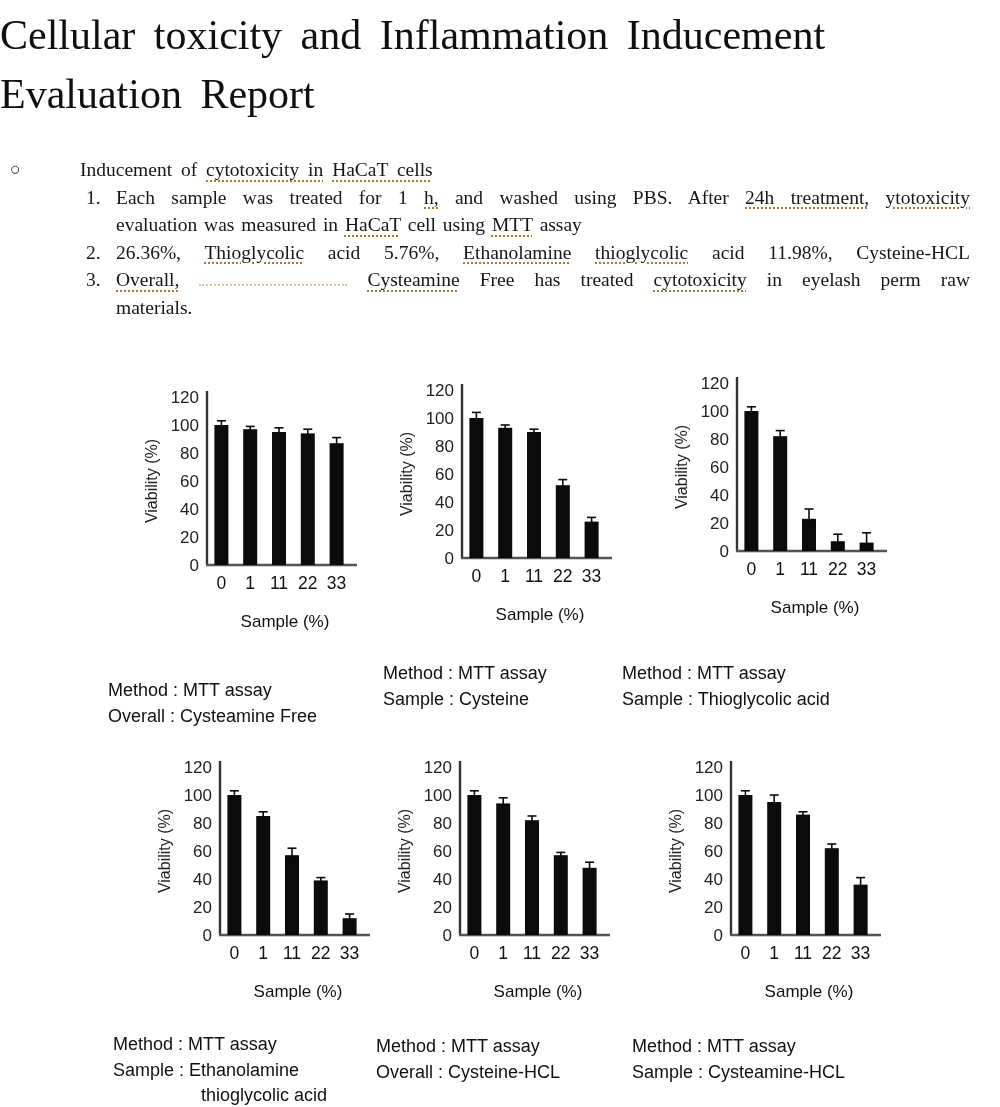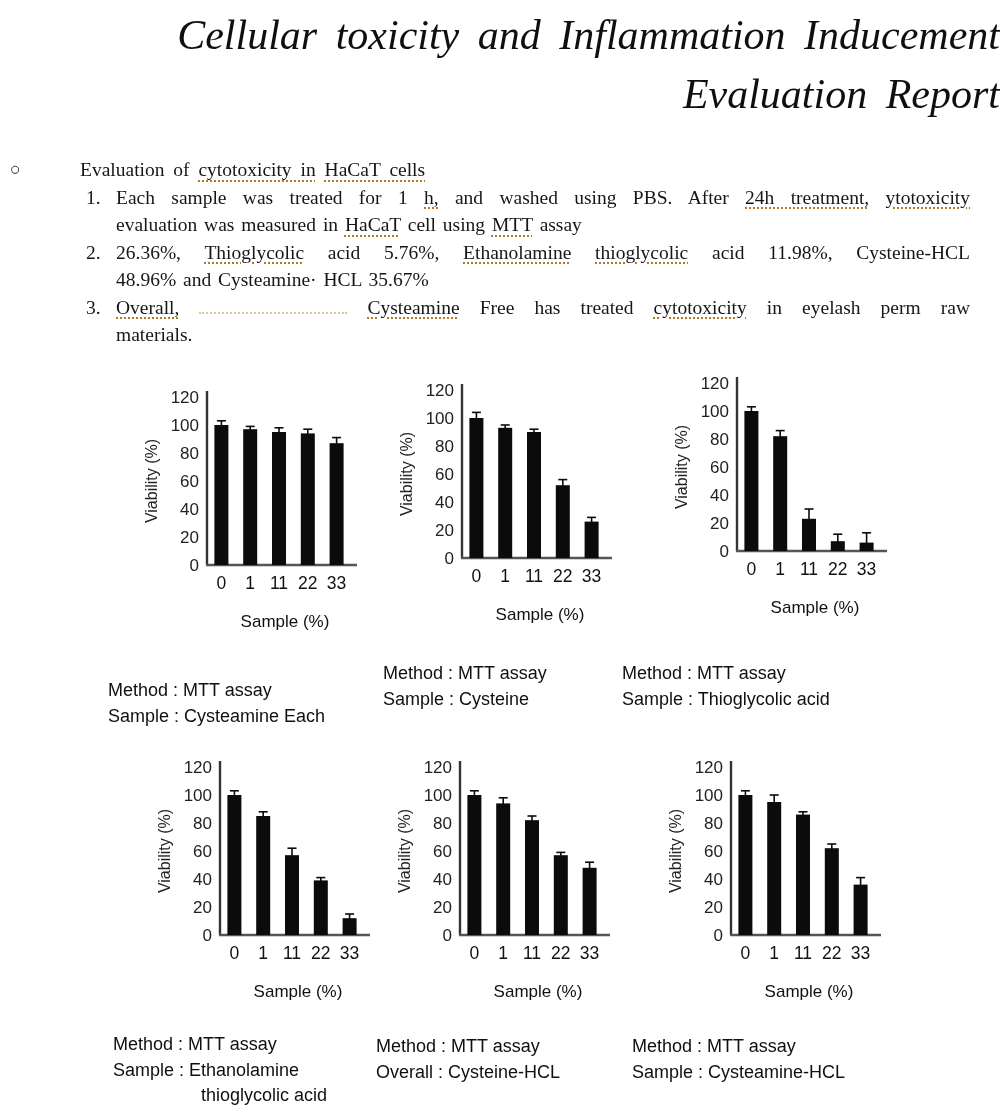--- a/index.html
+++ b/index.html
@@ -1,21 +1,21 @@
 <!DOCTYPE html>
 <html><head>
 <meta charset="utf-8">
 <style>
   html,body{margin:0;padding:0;background:#ffffff;}
   body{width:1000px;height:1107px;position:relative;font-family:"Liberation Serif",serif;color:#1a1a1a;}
   .page{position:absolute;left:0;top:0;width:1000px;height:1107px;background:#fff;overflow:hidden;}
 
-  .title{position:absolute;top:6px;left:0;width:100%;margin:0;text-align:right;
+  .title{position:absolute;top:6px;left:0;width:100%;margin:0;text-align:left;
          font-family:"Liberation Serif",serif;font-weight:400;font-size:42px;line-height:59px;
-         letter-spacing:0;word-spacing:8px;color:#0f0f0f;font-style:italic;}
+         letter-spacing:0;word-spacing:8px;color:#0f0f0f;}
 
   .textblock{position:absolute;left:8px;top:156px;width:962px;font-size:19.5px;line-height:27.5px;color:#161616;}
   .hrow{display:flex;align-items:flex-start;}
   .bullet{flex:none;width:70px;font-size:18px;line-height:27px;padding-left:2px;color:#222;}
   .heading{flex:1;word-spacing:4px;}
   .item{display:flex;margin-left:78px;}
   .num{flex:none;width:30px;}
   .ilines{flex:1;min-width:0;}
   .ln{word-spacing:2px;height:27.5px;overflow:hidden;}
   .ln.j{text-align:justify;text-align-last:justify;text-justify:inter-word;}
@@ -36,35 +36,34 @@
 </head>
 <body>
 
 <div class="page">
 
   <h1 class="title"><span>Cellular toxicity and Inflammation Inducement</span><br><span>Evaluation Report</span></h1>
 
   <div class="textblock">
     <div class="hrow">
       <span class="bullet">○</span>
-      <div class="heading" id="heading"><span>Evaluation of</span> <span class="u">cytotoxicity in</span> <span class="u">HaCaT cells</span> </div>
+      <div class="heading" id="heading"><span>Inducement of</span> <span class="u">cytotoxicity in</span> <span class="u">HaCaT cells</span> </div>
     </div>
     <div id="items">
         <div class="item">
           <span class="num">1.</span>
           <div class="ilines">
             <div class="ln j"><span>Each sample was treated for 1</span> <span class="u">h,</span> <span>and washed using PBS. After</span> <span class="u">24h treatment,</span> <span class="u">ytotoxicity</span> </div>
             <div class="ln"><span>evaluation was measured in</span> <span class="u">HaCaT</span> <span>cell using</span> <span class="u">MTT</span> <span>assay</span> </div>
           </div>
         </div>
         <div class="item">
           <span class="num">2.</span>
           <div class="ilines">
             <div class="ln j"><span>26.36%,</span> <span class="u">Thioglycolic</span> <span>acid 5.76%,</span> <span class="u">Ethanolamine</span> <span class="u">thioglycolic</span> <span>acid 11.98%, Cysteine-HCL</span> </div>
-            <div class="ln"><span>48.96% and Cysteamine· HCL 35.67%</span> </div>
           </div>
         </div>
         <div class="item">
           <span class="num">3.</span>
           <div class="ilines">
             <div class="ln j"><span class="u">Overall,</span> <span class="gap"></span> <span class="u">Cysteamine</span> <span>Free has treated</span> <span class="u">cytotoxicity</span> <span>in eyelash perm raw</span> </div>
             <div class="ln"><span>materials.</span> </div>
           </div>
         </div>
       </div>
@@ -264,21 +263,21 @@
         <text x="168.8" y="206" text-anchor="middle" font-size="17.5" fill="#111">22</text>
         <rect x="190.6" y="131.6" width="14" height="50.400000000000006" fill="#0b0b0b"></rect>
         <line x1="197.6" y1="124.6" x2="197.6" y2="138.6" stroke="#0b0b0b" stroke-width="1.6"></line>
         <line x1="193.1" y1="124.6" x2="202.1" y2="124.6" stroke="#0b0b0b" stroke-width="1.6"></line>
         <text x="197.6" y="206" text-anchor="middle" font-size="17.5" fill="#111">33</text>
         <text x="146" y="244" text-anchor="middle" font-size="17" fill="#111">Sample (%)</text>
       </svg></div>
 
   <div class="cap p0">
       <div>Method : MTT assay</div>
-      <div>Sample : Cysteamine Each</div>
+      <div>Overall : Cysteamine Free</div>
     </div>
   <div class="cap p1">
       <div>Method : MTT assay</div>
       <div>Sample : Cysteine</div>
     </div>
   <div class="cap p2">
       <div>Method : MTT assay</div>
       <div>Sample : Thioglycolic acid</div>
     </div>
   <div class="cap p3">

